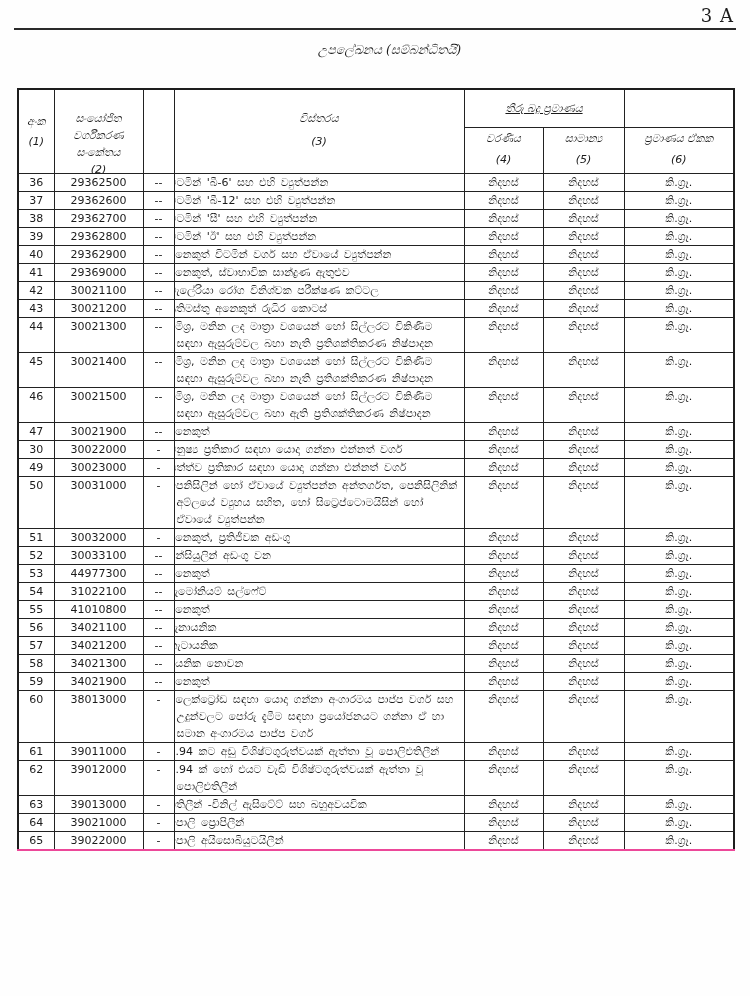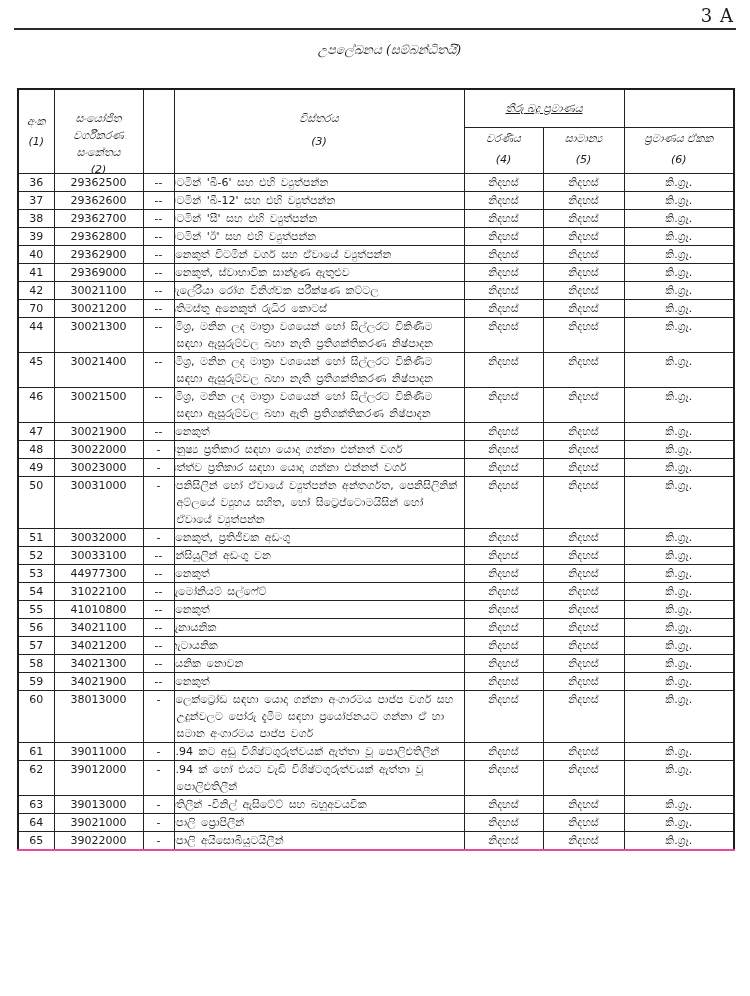--- a/index.html
+++ b/index.html
@@ -222,21 +222,21 @@
           <td class="num">42</td>
           <td class="code">30021100</td>
           <td class="dash">--</td>
           <td class="desc">මැලේරියා රෝග විනිශ්චක පරීක්ෂණ කට්ටල</td>
           <td class="duty">නිදහස්</td>
           <td class="duty">නිදහස්</td>
           <td class="unit">කි.ග්‍රෑ.</td>
         </tr>
 
         <tr>
-          <td class="num">70</td>
+          <td class="num">43</td>
           <td class="code">30021200</td>
           <td class="dash">--</td>
           <td class="desc">ප්‍රතිමස්තු අනෙකුත් රුධිර කොටස්</td>
           <td class="duty">නිදහස්</td>
           <td class="duty">නිදහස්</td>
           <td class="unit">කි.ග්‍රෑ.</td>
         </tr>
 
         <tr>
           <td class="num">44</td>
@@ -272,21 +272,21 @@
           <td class="num">47</td>
           <td class="code">30021900</td>
           <td class="dash">--</td>
           <td class="desc">අනෙකුත්</td>
           <td class="duty">නිදහස්</td>
           <td class="duty">නිදහස්</td>
           <td class="unit">කි.ග්‍රෑ.</td>
         </tr>
 
         <tr>
-          <td class="num">48</td>
+          <td class="num">30</td>
           <td class="code">30022000</td>
           <td class="dash">-</td>
           <td class="desc">මනුෂ්‍ය ප්‍රතිකාර සඳහා යොදා ගන්නා එන්නත් වර්ග</td>
           <td class="duty">නිදහස්</td>
           <td class="duty">නිදහස්</td>
           <td class="unit">කි.ග්‍රෑ.</td>
         </tr>
 
         <tr>
           <td class="num">49</td>

